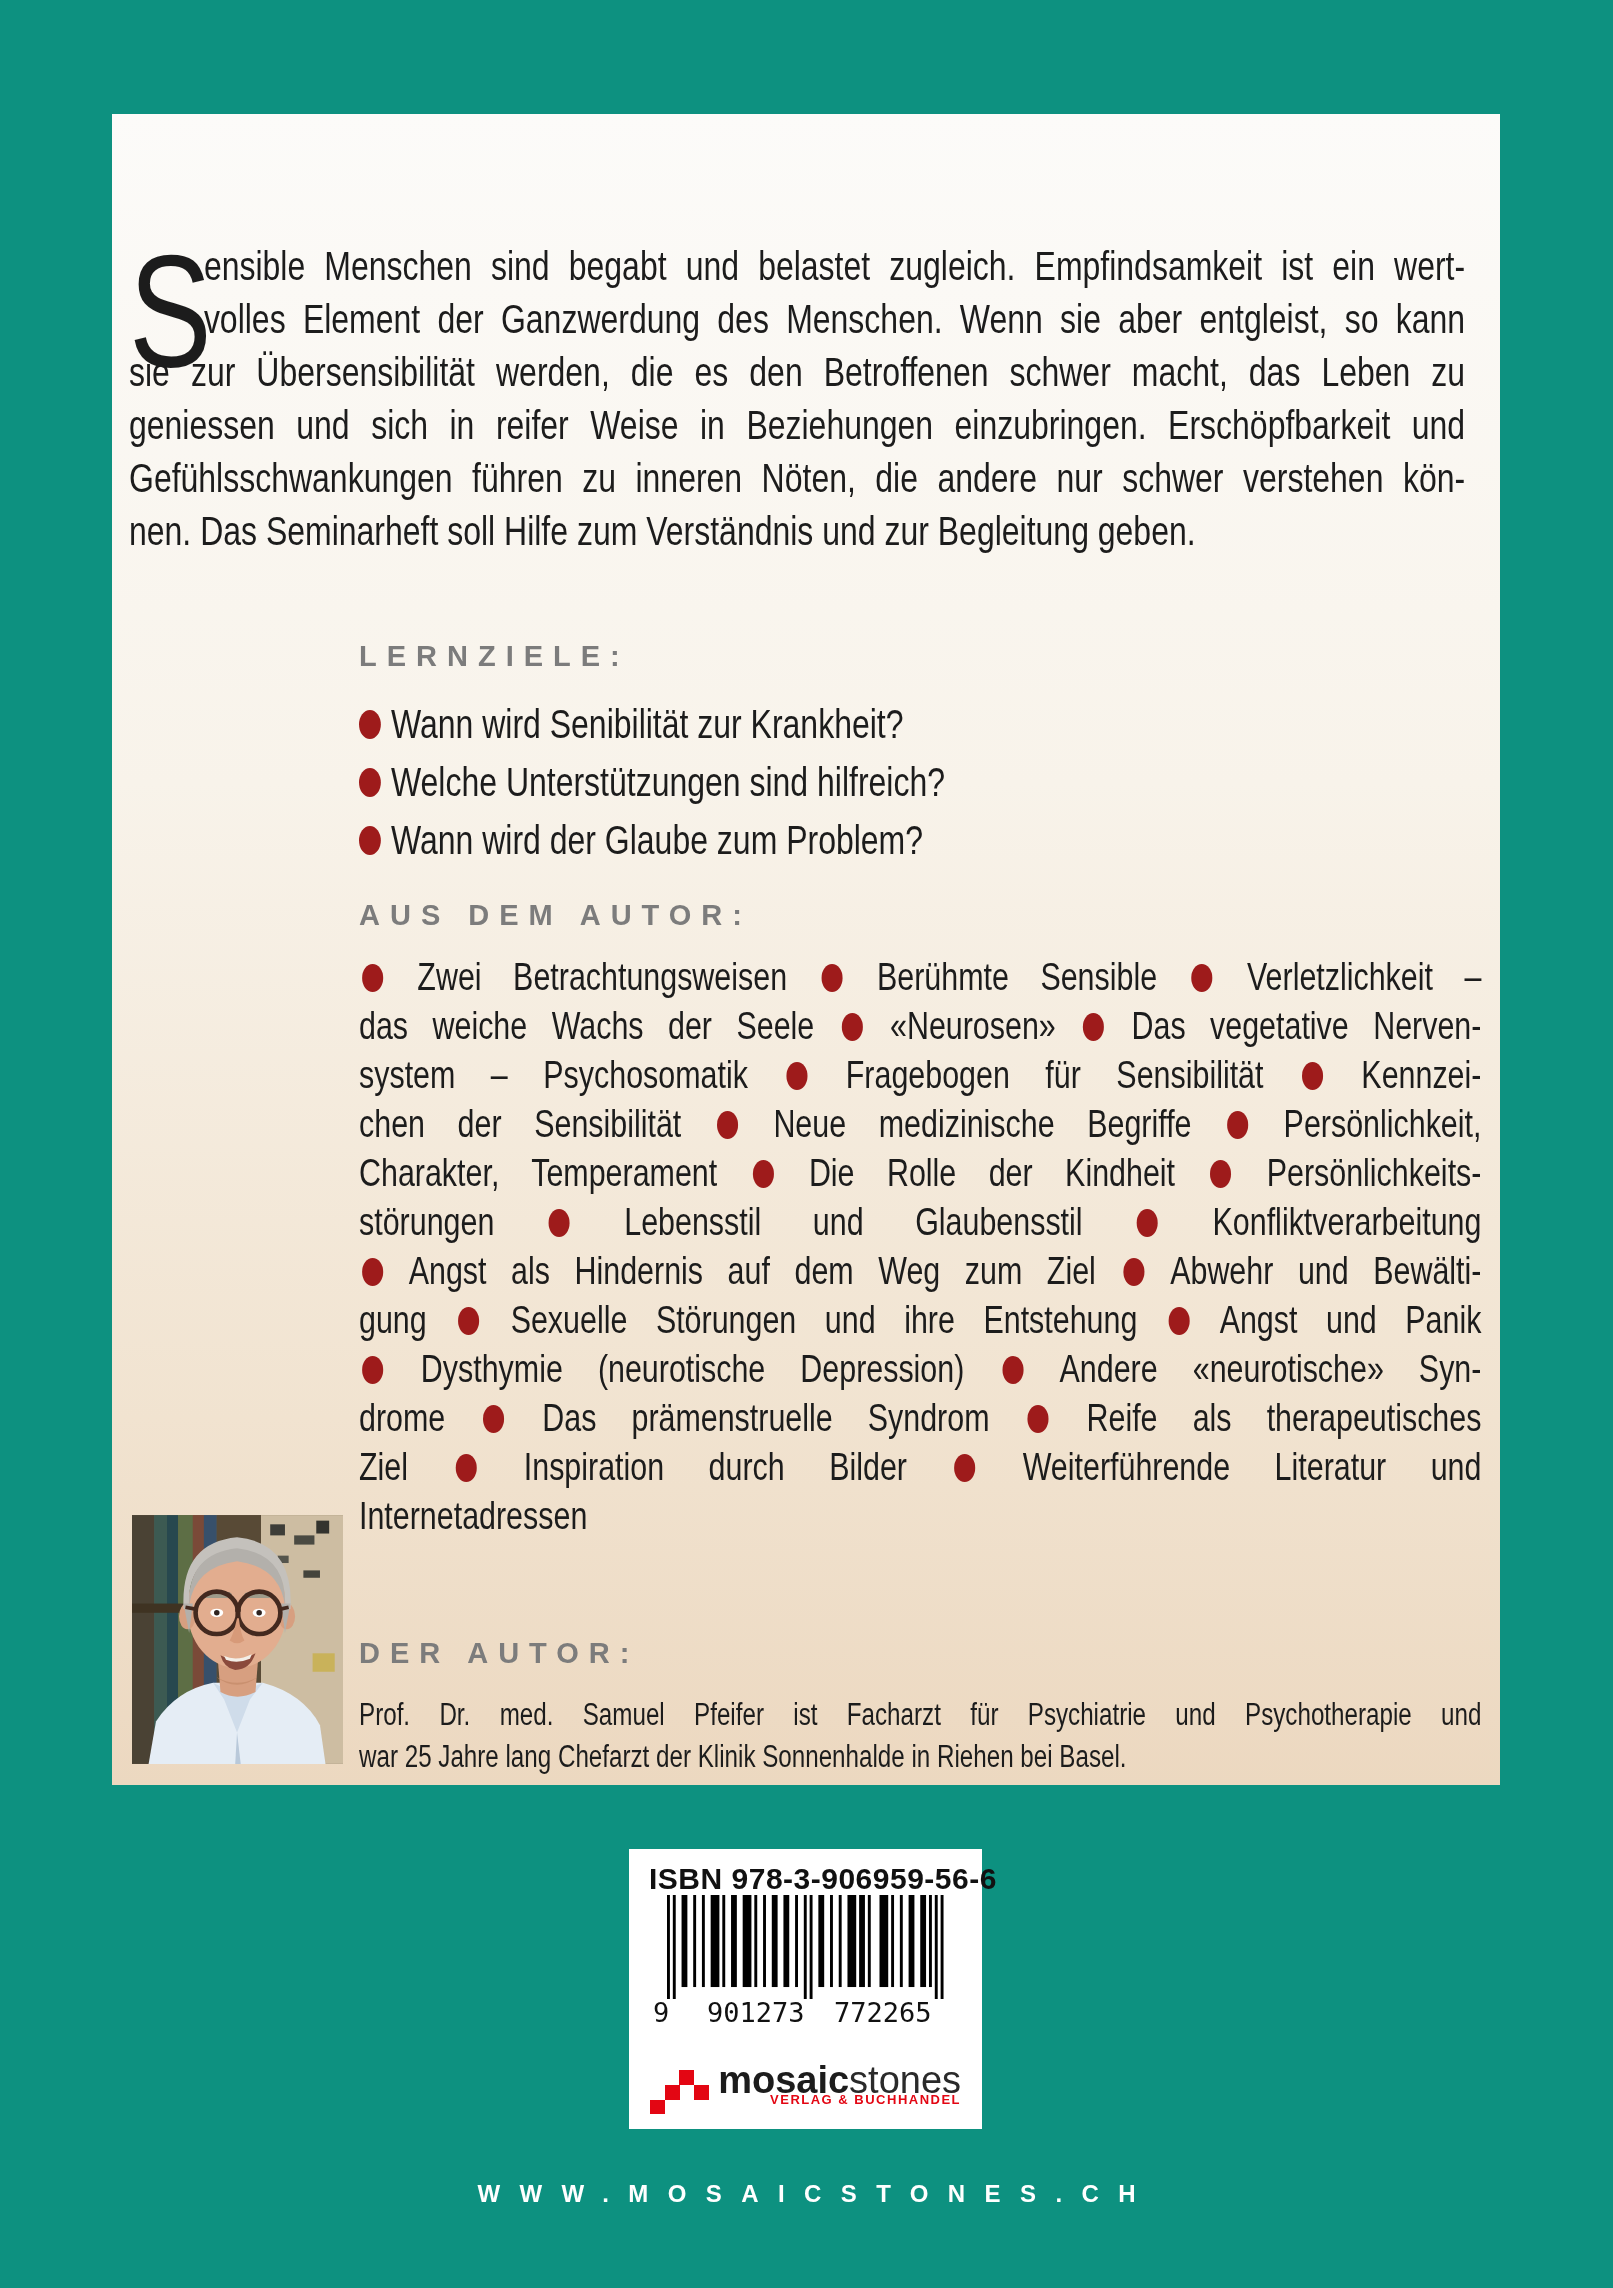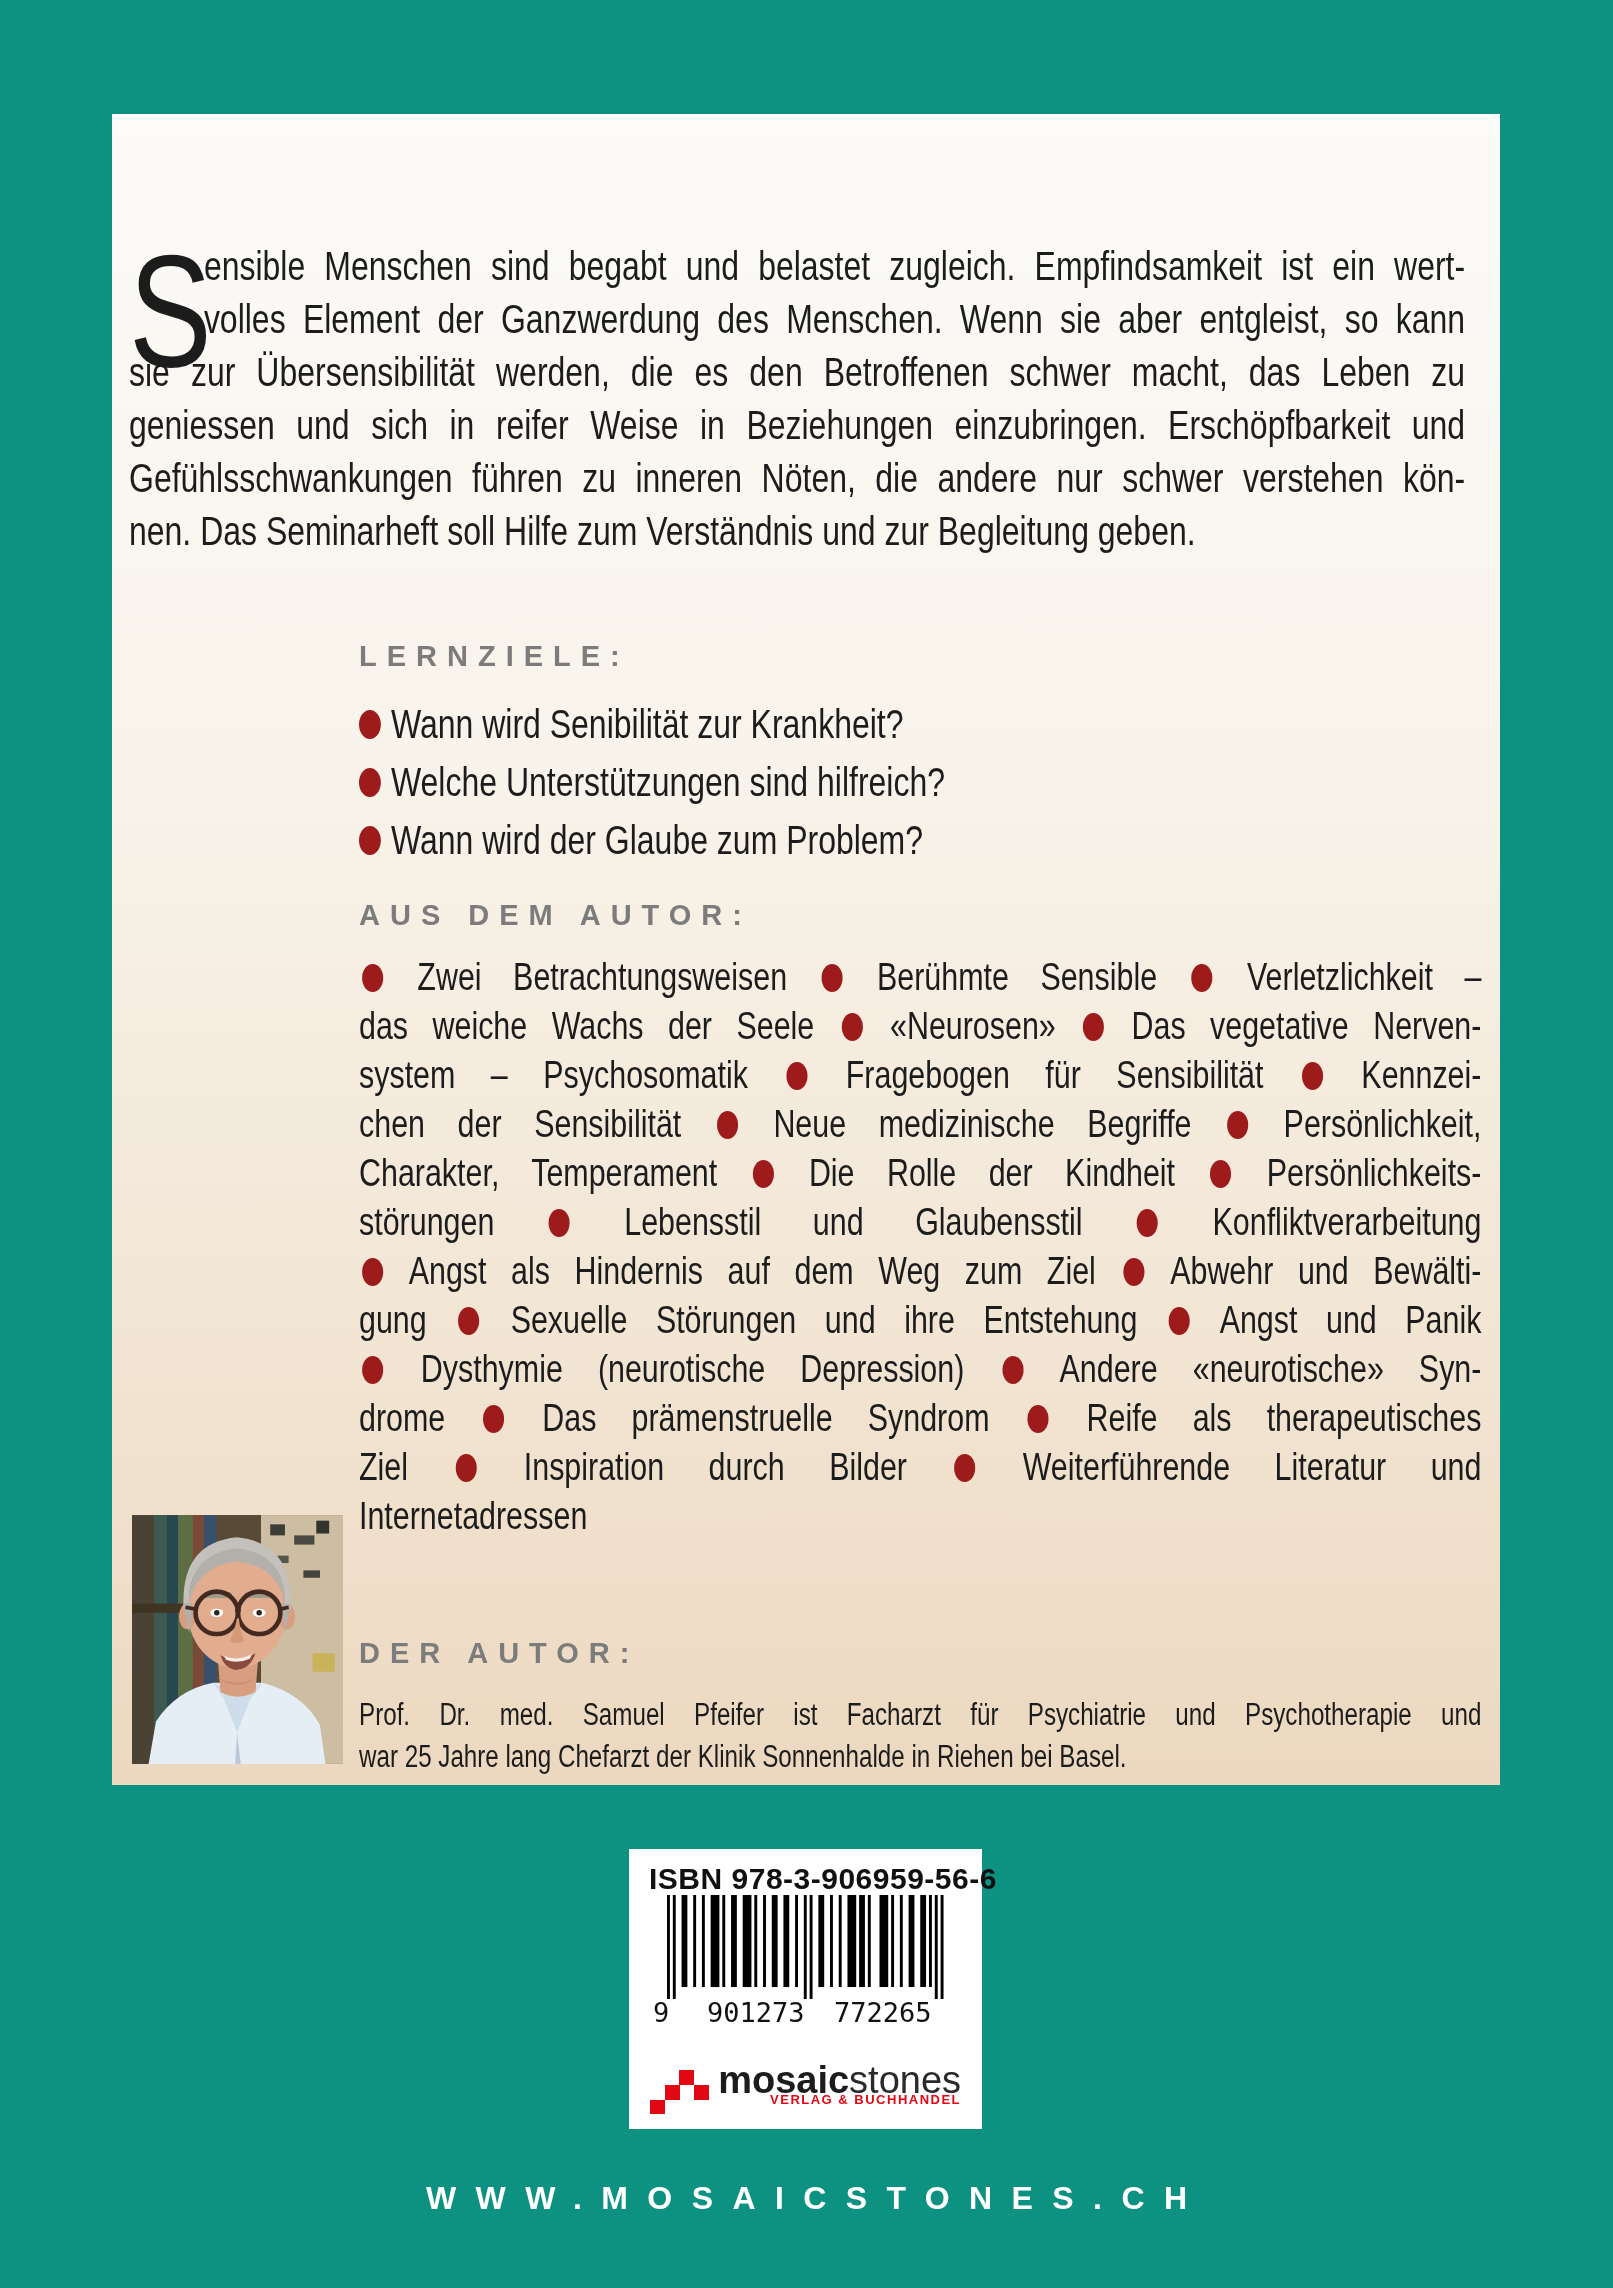--- a/index.html
+++ b/index.html
@@ -90,21 +90,21 @@
   .pubname{position:relative;font-size:38px;line-height:41px;color:#1c1c1c;padding-bottom:18.5px;}
   .pubname .b{font-weight:700;}
   .pubname .l{font-weight:400;color:#2a2a2a;}
   .tagline{
     position:absolute;right:0;bottom:0;font-size:13px;font-weight:700;color:#e30613;
     letter-spacing:1.5px;
   }
   
   .site{
     position:absolute;left:0;top:2180px;width:100%;text-align:center;
-    color:#ffffff;font-size:32px;font-weight:700;letter-spacing:19.4px;text-indent:19.4px;
+    color:#ffffff;font-size:24px;font-weight:700;letter-spacing:19.4px;text-indent:19.4px;
   }
 </style>
 </head>
 <body>
 
 <div class="panel">
 
 
   <div class="intro cond">
     <span class="dropcap">S</span>

